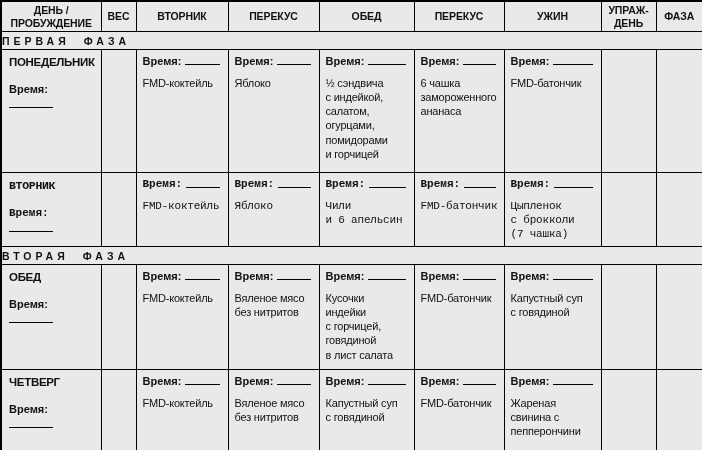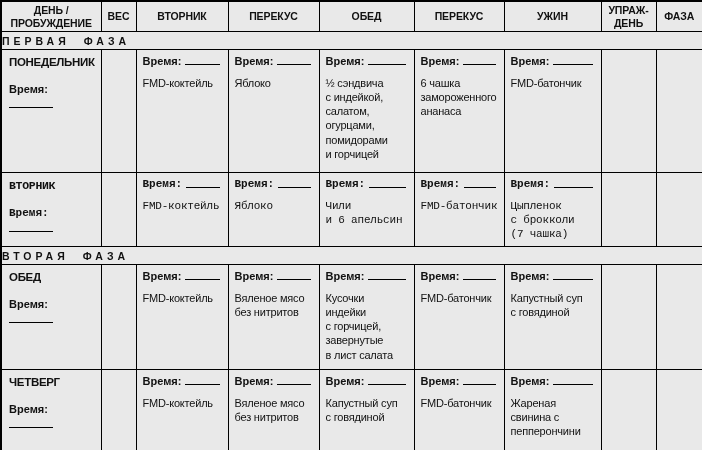--- a/index.html
+++ b/index.html
@@ -258,21 +258,21 @@
 без нитритов</div>
     </td>
     <td class="meal-cell">
       <div class="time-row">
             <span>Время:</span>
             <span class="time-line"></span>
           </div>
       <div class="food">Кусочки
 индейки
 с горчицей,
-завернутые
+говядиной
 в лист салата</div>
     </td>
     <td class="meal-cell">
       <div class="time-row">
             <span>Время:</span>
             <span class="time-line"></span>
           </div>
       <div class="food">FMD-батончик</div>
     </td>
     <td class="meal-cell">

